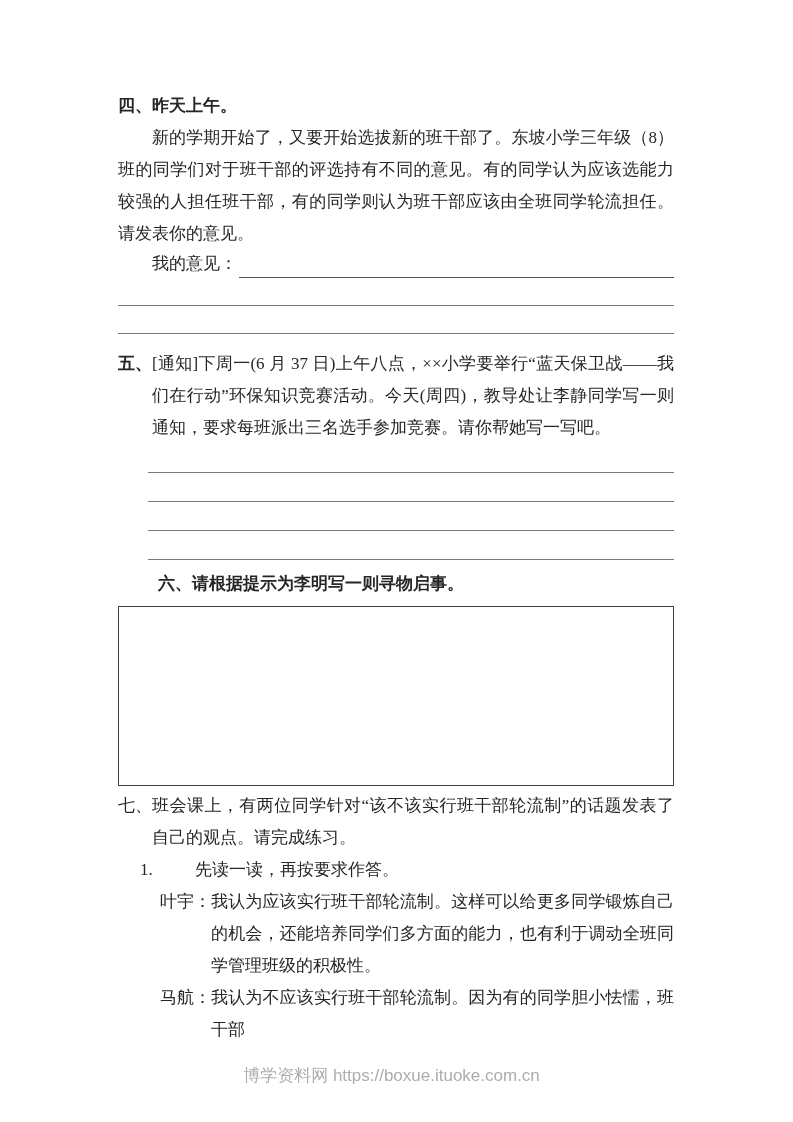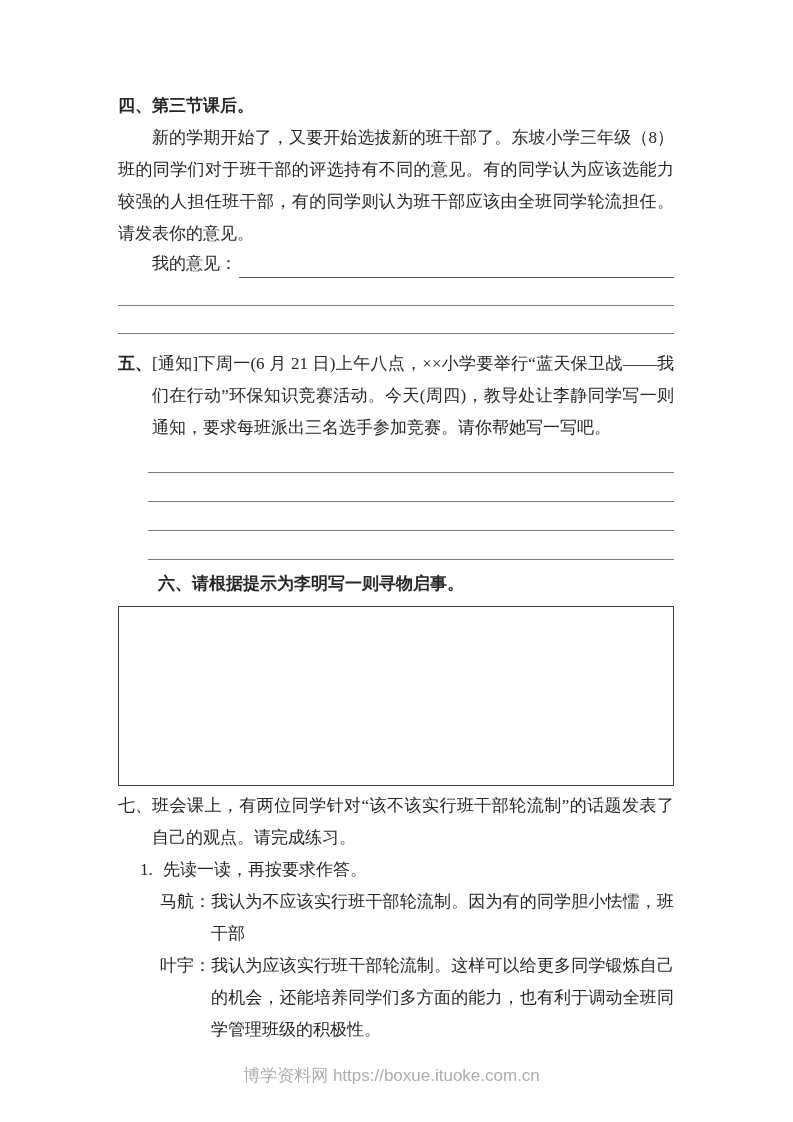--- a/index.html
+++ b/index.html
@@ -38,78 +38,78 @@
   .mt4{margin-top:4px;}
   
   .answer-box{
     height:178px;
     border:1.5px solid #3c3c3c;
     margin-top:6px;
   }
   
   .numbered{display:flex;margin-left:22px;}
   .numbered .num{flex:0 0 23px;}
-  .numbered .num-text{flex:1 1 auto;}
+  .numbered .num-text{flex:1 1 auto;margin-left:32px;}
   
   .speaker{display:flex;margin-left:42px;}
   .speaker-name{flex:0 0 51px;white-space:nowrap;}
   .speaker-text{flex:1 1 auto;text-align:justify;}
   
   .footer{
     position:absolute;left:0;right:10px;top:1062px;
     text-align:center;
     font-family:"Liberation Sans",sans-serif;
     font-size:17px;line-height:28px;
     color:#adadad;
   }
 </style>
 </head>
 <body>
 
 <div class="page">
   <div class="content">
 
-    <div class="sec-heading">四、第三节课后。</div>
+    <div class="sec-heading">四、昨天上午。</div>
     <p class="para">新的学期开始了，又要开始选拔新的班干部了。东坡小学三年级（8）班的同学们对于班干部的评选持有不同的意见。有的同学认为应该选能力较强的人担任班干部，有的同学则认为班干部应该由全班同学轮流担任。请发表你的意见。</p>
     <div class="answer-row">
       <span class="answer-label">我的意见：</span>
       <span class="write-line"></span>
     </div>
     <div class="rules">
         <div class="rule-line"></div>
         <div class="rule-line"></div>
       </div>
 
     <div class="hang mt14">
       <span class="hang-label bold">五、</span>
-      <span class="hang-body">[通知]下周一(6 月 21 日)上午八点，××小学要举行“蓝天保卫战——我们在行动”环保知识竞赛活动。今天(周四)，教导处让李静同学写一则通知，要求每班派出三名选手参加竞赛。请你帮她写一写吧。</span>
+      <span class="hang-body">[通知]下周一(6 月 37 日)上午八点，××小学要举行“蓝天保卫战——我们在行动”环保知识竞赛活动。今天(周四)，教导处让李静同学写一则通知，要求每班派出三名选手参加竞赛。请你帮她写一写吧。</span>
     </div>
     <div class="rules rules-indent">
         <div class="rule-line"></div>
         <div class="rule-line"></div>
         <div class="rule-line"></div>
         <div class="rule-line"></div>
       </div>
 
     <div class="sec-heading mt8">六、请根据提示为李明写一则寻物启事。</div>
     <div class="answer-box"></div>
 
     <div class="hang mt4">
       <span class="hang-label">七、</span>
       <span class="hang-body">班会课上，有两位同学针对“该不该实行班干部轮流制”的话题发表了自己的观点。请完成练习。</span>
     </div>
     <div class="numbered">
       <span class="num">1.</span>
       <span class="num-text">先读一读，再按要求作答。</span>
     </div>
     <div class="speaker">
+      <span class="speaker-name">叶宇：</span>
+      <span class="speaker-text">我认为应该实行班干部轮流制。这样可以给更多同学锻炼自己的机会，还能培养同学们多方面的能力，也有利于调动全班同学管理班级的积极性。</span>
+    </div>
+    <div class="speaker">
       <span class="speaker-name">马航：</span>
       <span class="speaker-text">我认为不应该实行班干部轮流制。因为有的同学胆小怯懦，班干部</span>
-    </div>
-    <div class="speaker">
-      <span class="speaker-name">叶宇：</span>
-      <span class="speaker-text">我认为应该实行班干部轮流制。这样可以给更多同学锻炼自己的机会，还能培养同学们多方面的能力，也有利于调动全班同学管理班级的积极性。</span>
     </div>
 
   </div>
 
   <div class="footer">博学资料网 https://boxue.ituoke.com.cn</div>
 </div>
 
 </body></html>

